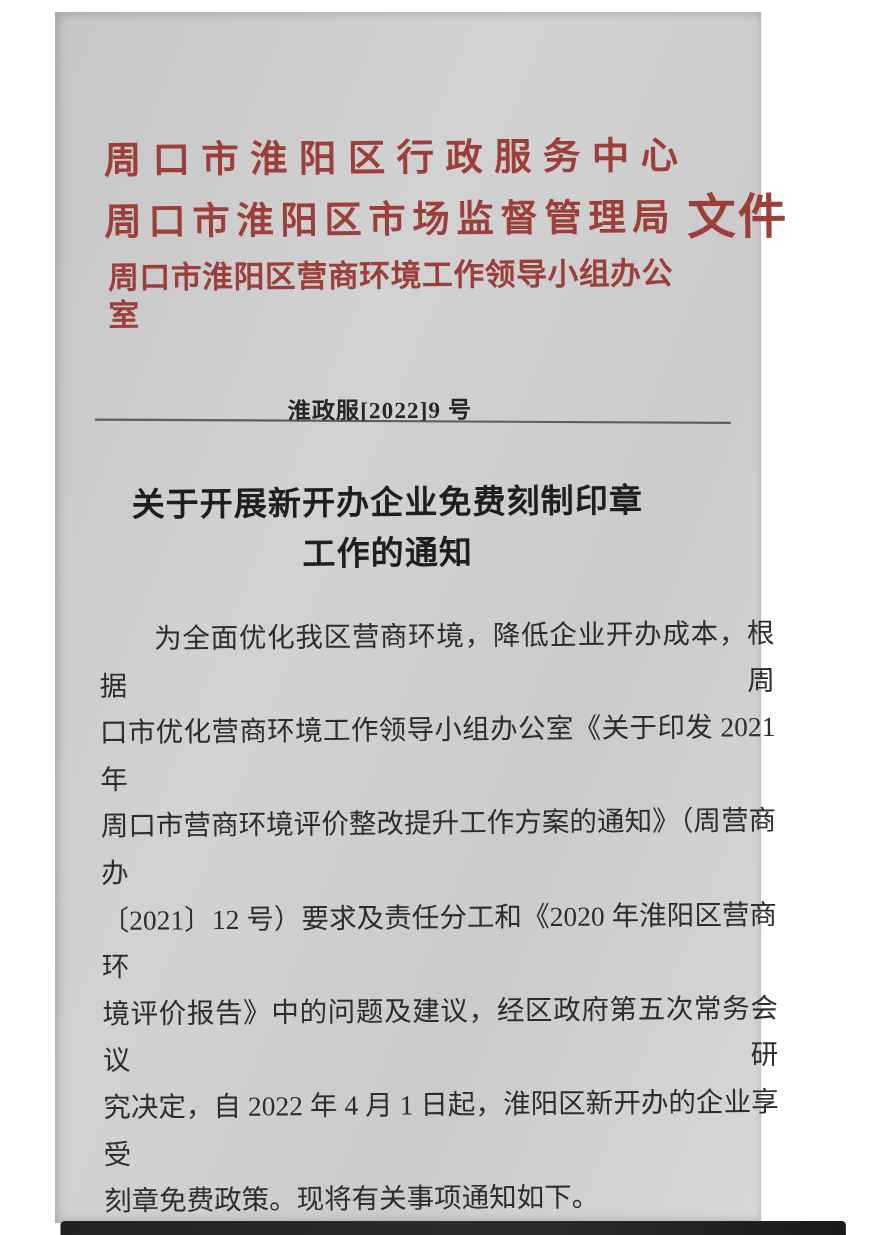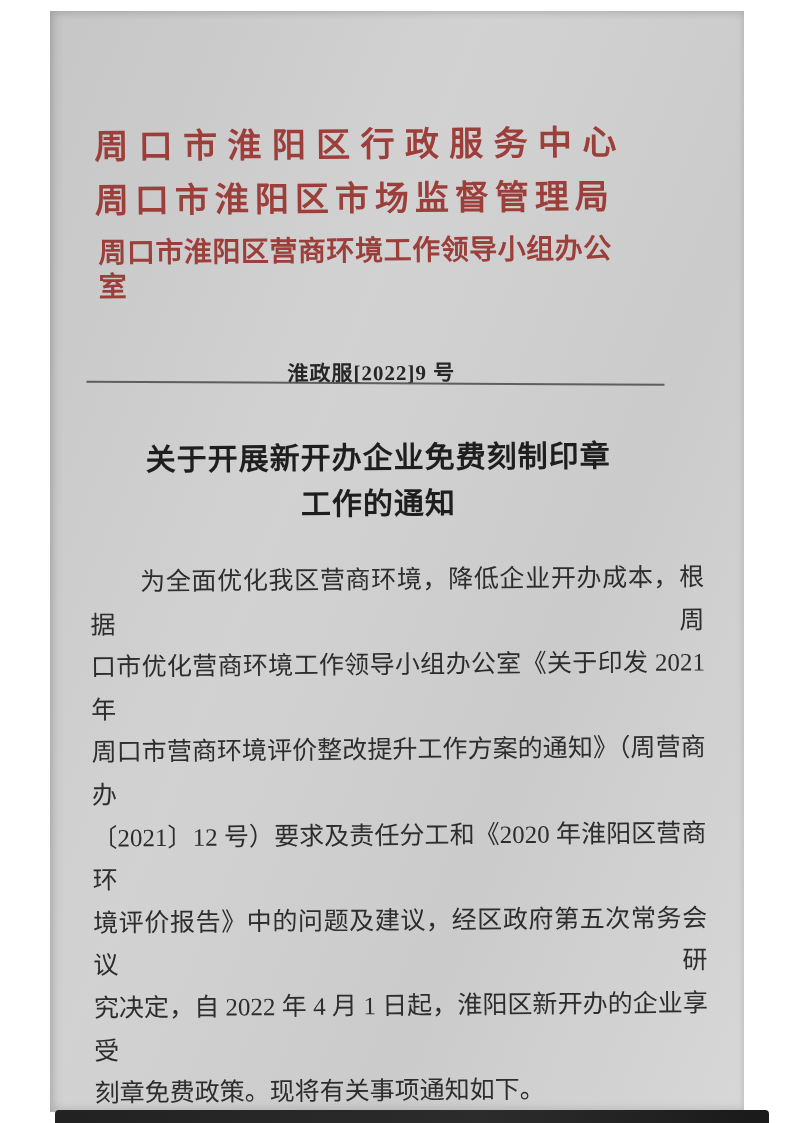--- a/index.html
+++ b/index.html
@@ -35,21 +35,21 @@
     font-size:9px; color:#9a9a9a; letter-spacing:1px;
     line-height:12px;
   }
   .bottom-band{
     position:absolute; left:55px; top:1110px; width:714px; height:13px;
     background:linear-gradient(90deg,#222 0%,#2c2c2c 60%,#1a1a1a 100%);
     border-radius:4px 4px 0 0;
   }
   
   .paper{
-    position:absolute; left:50px; top:11px; width:694px; height:1101px;
+    position:absolute; left:50px; top:11px; width:642px; height:1101px;
     background:linear-gradient(112deg,#c6c6c6 0%,#d2d2d2 38%,#cbcbcb 68%,#d7d7d7 100%);
     box-shadow:inset 5px 0 10px rgba(0,0,0,.10), inset 0 -4px 8px rgba(0,0,0,.07), inset 0 4px 6px rgba(0,0,0,.06);
   }
   .content{
     position:absolute; inset:0;
     transform:rotate(-0.5deg);
     color:var(--ink);
   }
   
   .h1{
@@ -115,20 +115,21 @@
 <div class="photo">
 
 
   <div class="paper">
     <div class="content">
 
       <div class="h1">周口市淮阳区行政服务中心</div>
 
       <div class="h2row">
         <div class="h2">周口市淮阳区市场监督管理局</div>
+        <div class="doc-type">文件</div>
       </div>
 
       <div class="h3">周口市淮阳区营商环境工作领导小组办公室</div>
 
       <div class="docnum">淮政服[2022]9 号</div>
 
       <div class="rule"></div>
 
       <div class="title">
         <div>关于开展新开办企业免费刻制印章</div>

